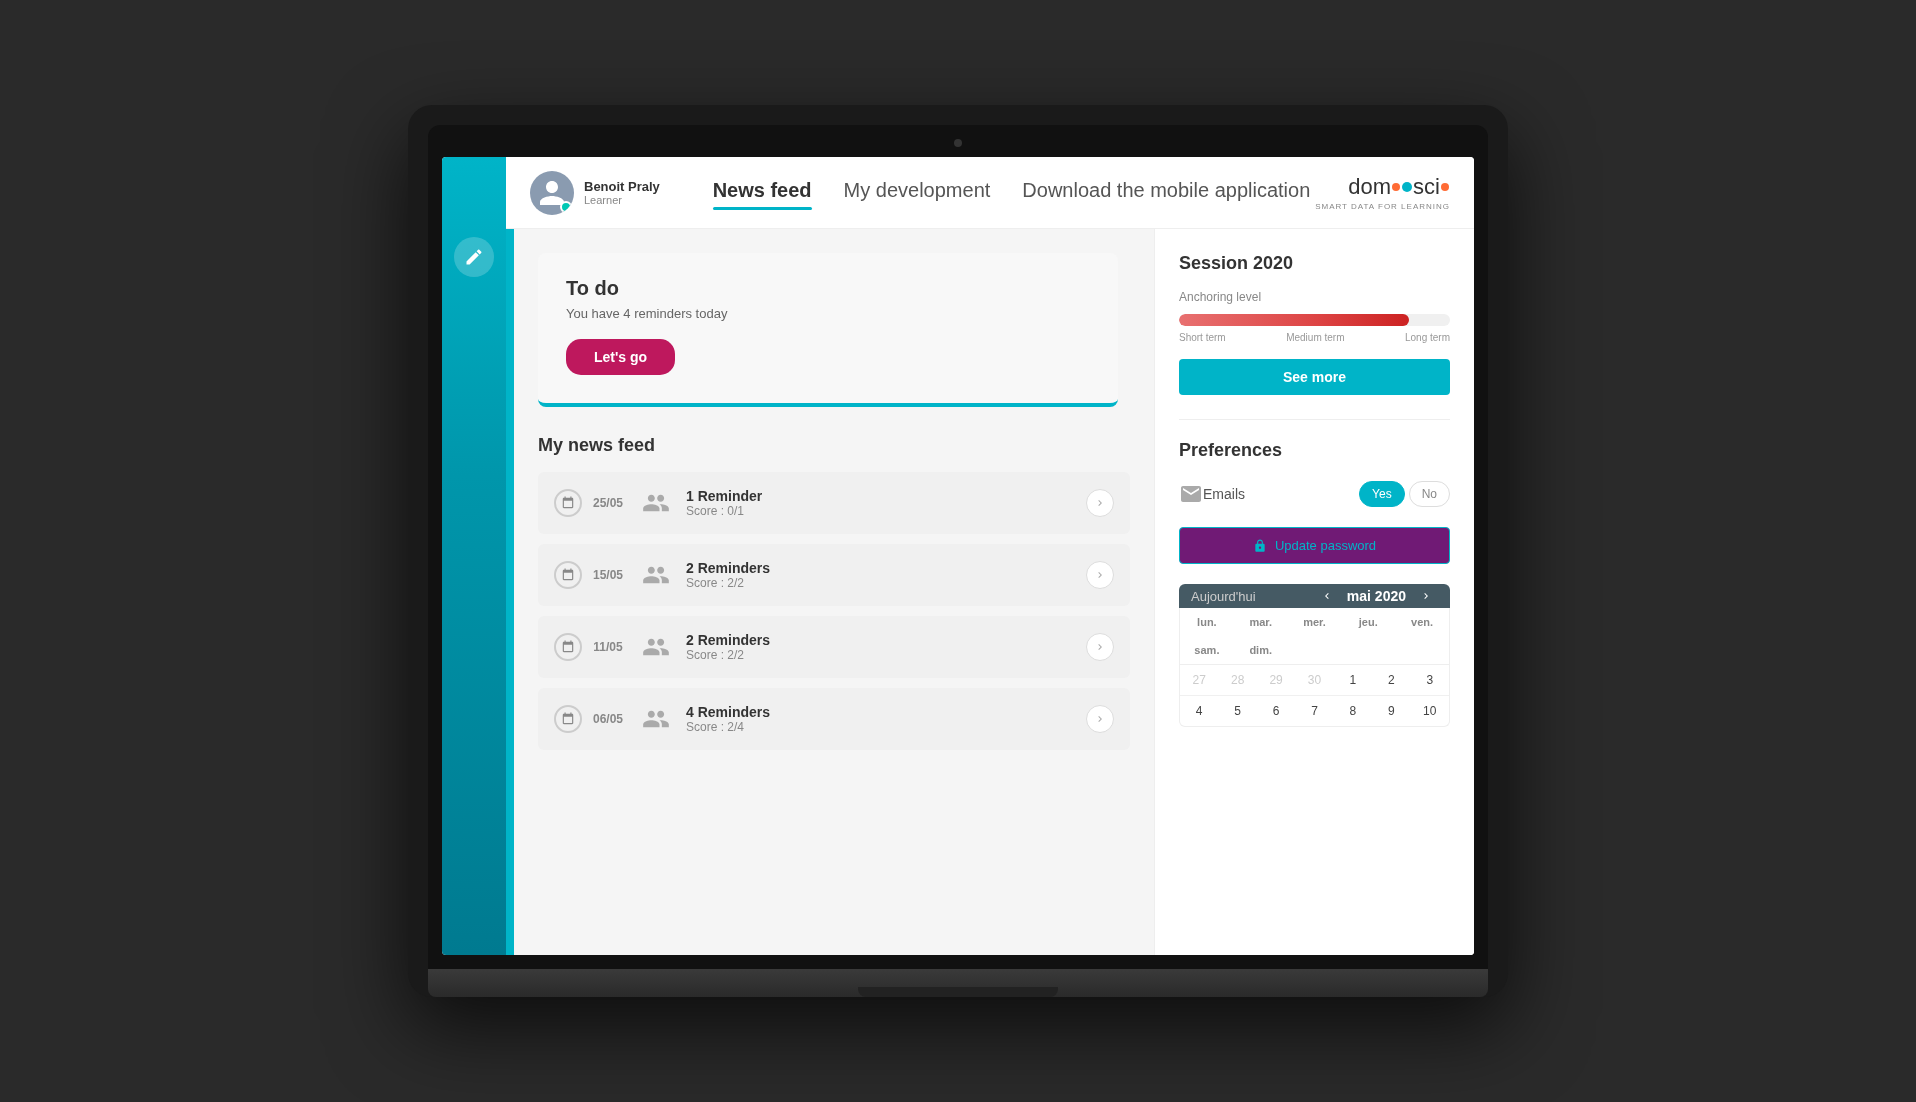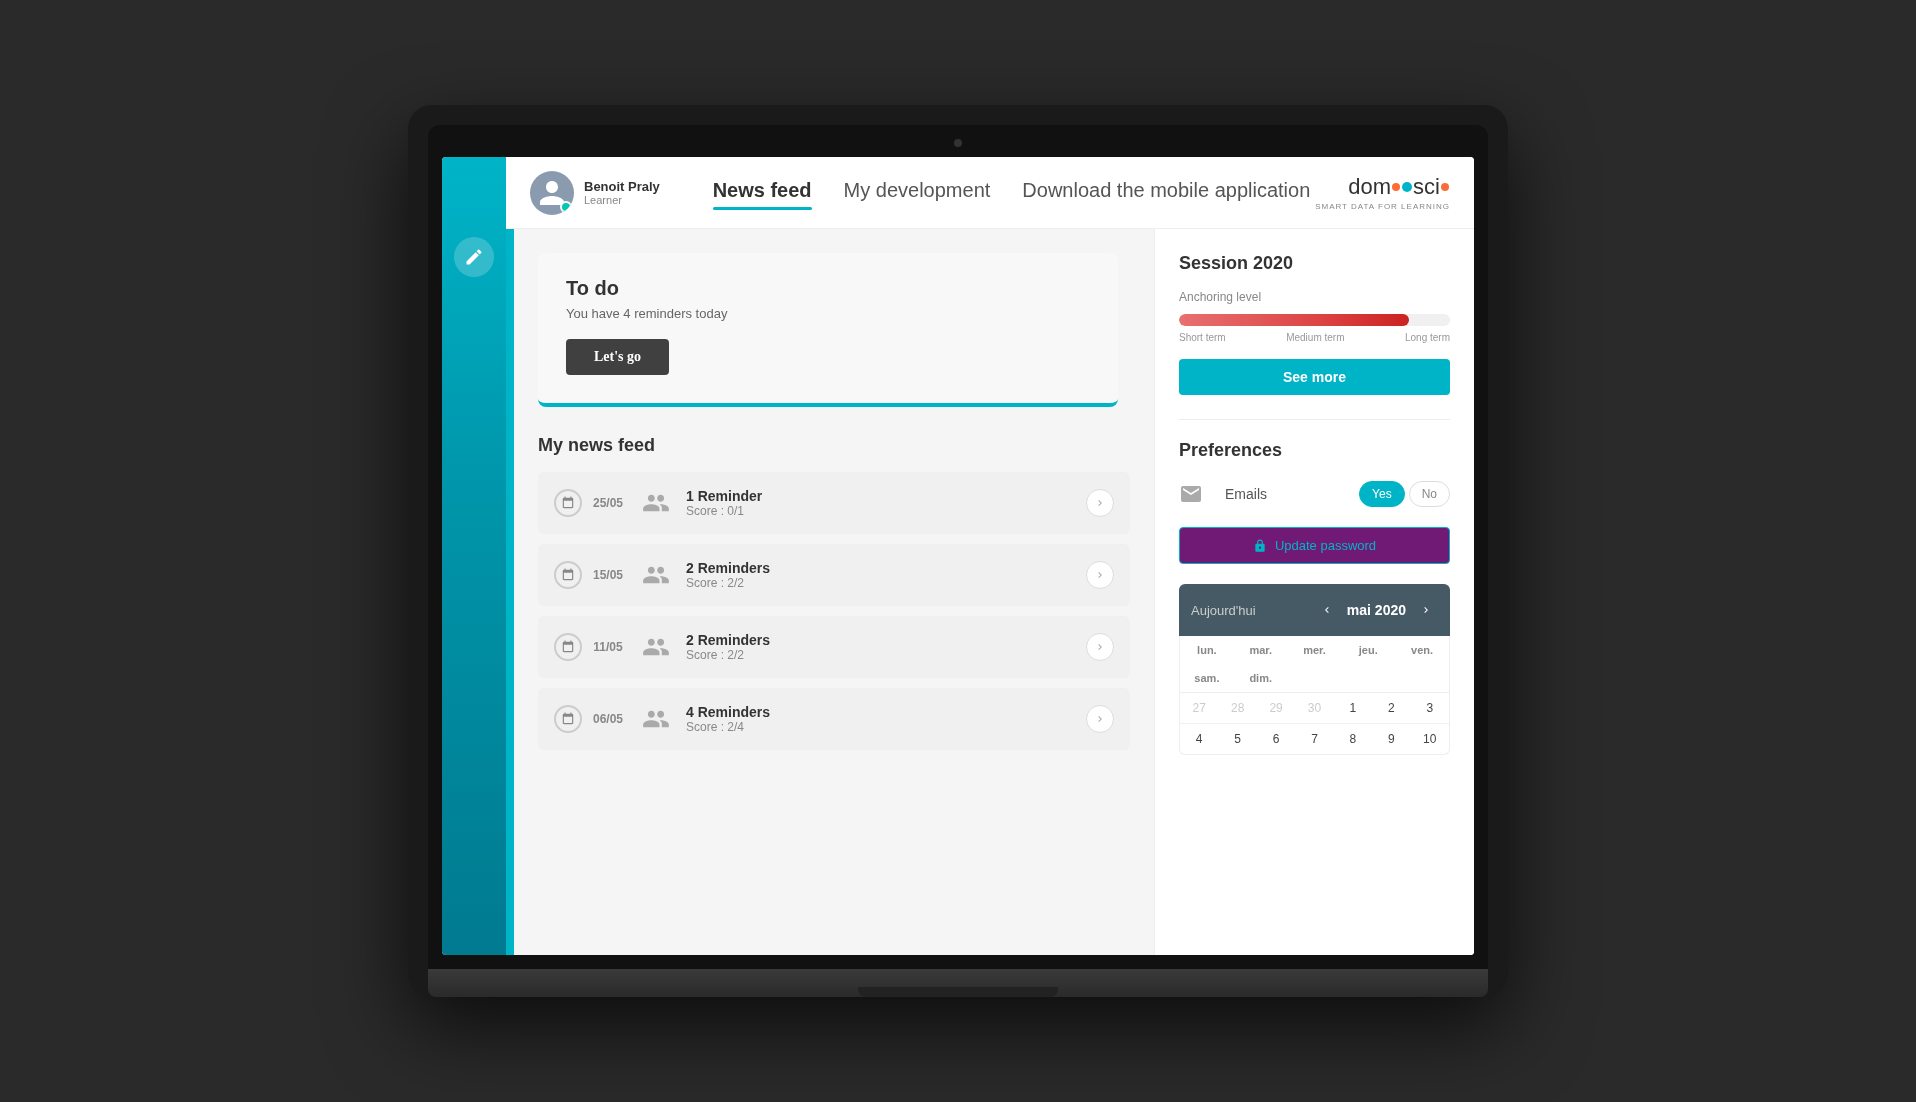--- a/index.html
+++ b/index.html
@@ -241,29 +241,28 @@
       margin-bottom: 6px;
     }
 
     .todo-subtitle {
       font-size: 13px;
       color: #666;
       margin-bottom: 18px;
     }
 
     .btn-lets-go {
-      background: #404040;
+      background: #be185d;
       color: white;
       border: none;
-      border-radius: 4px;
+      border-radius: 15px;
       padding: 10px 28px;
       font-size: 14px;
       font-weight: 600;
       cursor: pointer;
-      font-family: Liberation Serif, serif;
     }
 
     .news-feed-title {
       font-size: 18px;
       font-weight: 700;
       color: #333;
       margin-bottom: 16px;
     }
 
     
@@ -430,21 +429,21 @@
       margin-bottom: 20px;
     }
 
     .preferences-section {
       margin-bottom: 20px;
     }
 
     .pref-row {
       display: flex;
       align-items: center;
-      gap: 22px;
+      gap: 0;
       margin-top: 20px;
     }
 
     .pref-email-icon {
       width: 24px;
       height: 24px;
       flex-shrink: 0;
     }
 
     .pref-email-icon svg {
@@ -505,21 +504,21 @@
     
     .calendar {
       background: white;
     }
 
     .calendar-header {
       background: #455a64;
       border-radius: 6px 6px 0 0;
       display: flex;
       align-items: center;
-      padding: 14px 12px;
+      padding: 0 12px;
       gap: 8px;
     }
 
     .calendar-today {
       font-size: 13px;
       color: #ccc;
       flex: 1;
     }
 
     .calendar-month {

